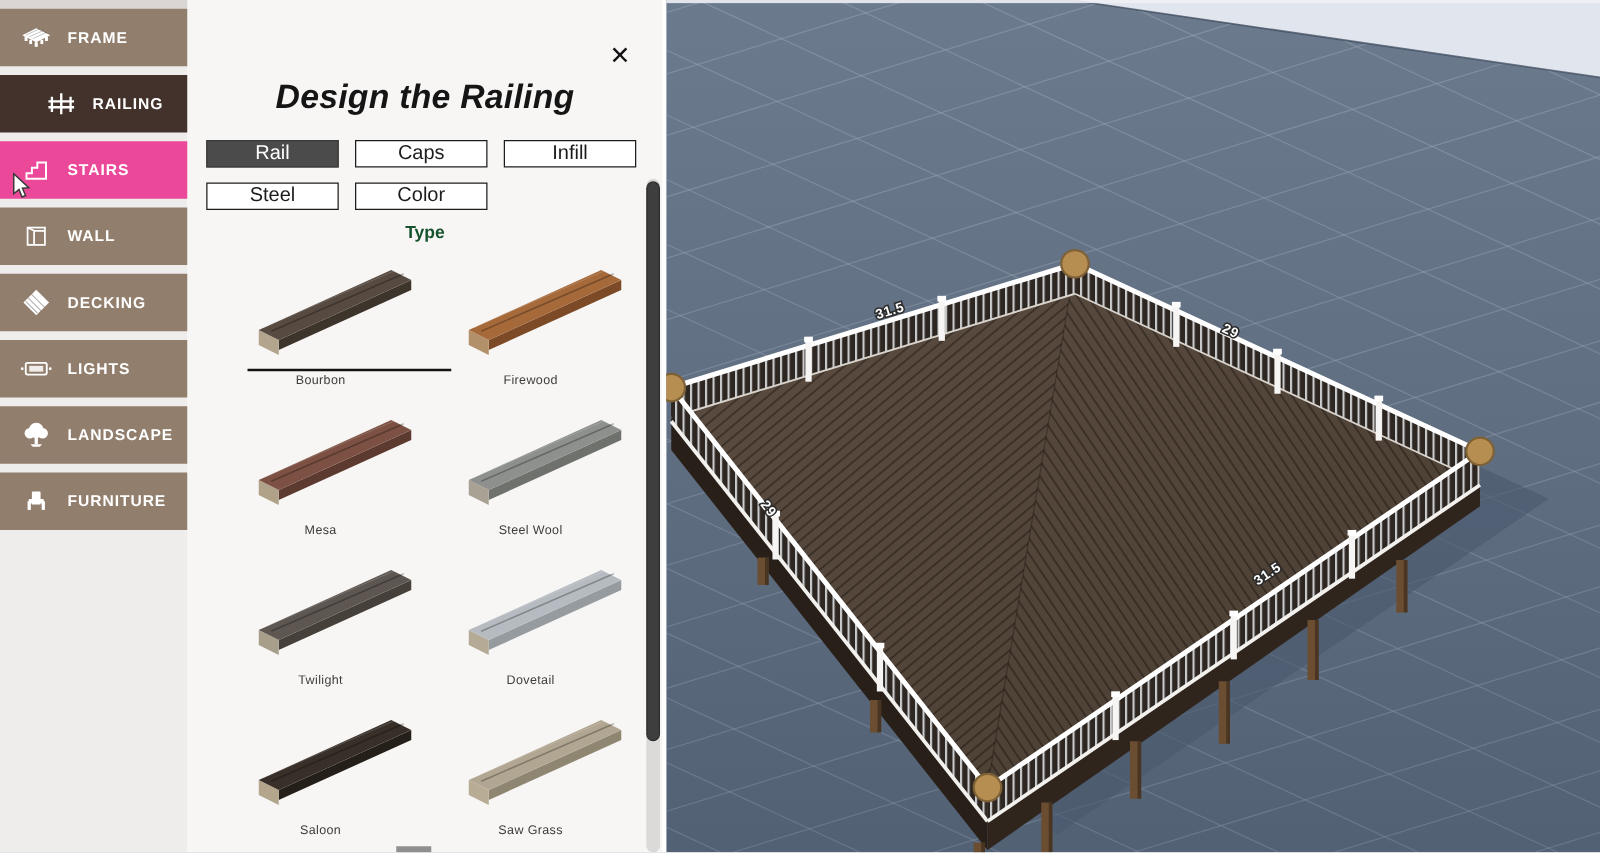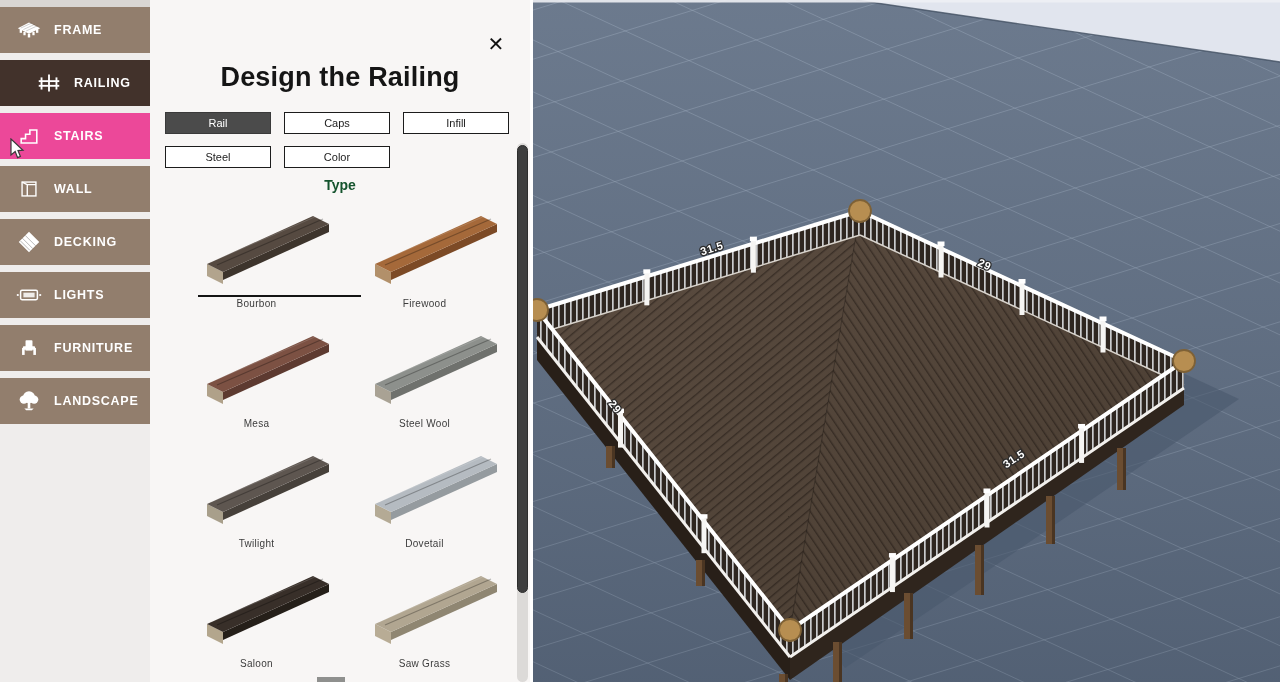--- a/index.html
+++ b/index.html
@@ -14,25 +14,25 @@
   .side-btn.selected{background:#42322b;padding-left:30px;}
   .side-btn.hovered{background:#ec4899;}
   .side-icon{width:38px;display:flex;align-items:center;justify-content:center;flex:0 0 38px;}
   .side-label{color:#fff;font-weight:bold;font-size:12.5px;letter-spacing:.06em;margin-left:6px;}
 
   
   .panel{position:absolute;left:150px;top:0;width:380px;height:682px;background:#f8f6f5;}
   .close-btn{position:absolute;left:332px;top:30px;width:28px;height:28px;display:flex;
              align-items:center;justify-content:center;font-size:20px;color:#111;cursor:pointer;}
   .panel-title{position:absolute;top:62px;left:10px;width:360px;text-align:center;
-               font-size:27px;font-weight:700;color:#151515;letter-spacing:.2px;}
+               font-size:27px;font-weight:700;color:#151515;letter-spacing:.2px;font-style:italic;}
   .tabs{position:absolute;left:15px;top:112px;width:345px;display:flex;flex-wrap:wrap;
         column-gap:13px;row-gap:12px;}
   .tab{width:106px;height:22px;box-sizing:border-box;border:1px solid #1c1c1c;background:#fff;
-       color:#1c1c1c;font-size:11px;display:flex;align-items:center;justify-content:center;cursor:pointer;}
+       color:#1c1c1c;font-size:16px;display:flex;align-items:center;justify-content:center;cursor:pointer;}
   .tab.selected{background:#4b4b4b;color:#fff;border-color:#3a3a3a;}
   .section-label{position:absolute;top:177px;left:10px;width:360px;text-align:center;
                  font-size:14px;font-weight:700;color:#14532d;}
   .swatches{position:absolute;left:0;top:198px;width:336px;display:grid;
             grid-template-columns:165px 171px;grid-auto-rows:120px;}
   .swatch{position:relative;display:flex;flex-direction:column;align-items:center;cursor:pointer;margin-left:48px;}
   .swatch svg{margin-top:4px;}
   .swatch-label{margin-top:6px;font-size:10px;color:#3c3c3c;letter-spacing:.03em;}
   .swatch.selected .sel-underline{position:absolute;left:0;width:163px;top:97px;height:2px;background:#141414;}
   .next-swatch-sliver{position:absolute;left:167px;top:677px;width:28px;height:5px;background:#8f908e;}
@@ -124,41 +124,41 @@
               <rect x="6" y="10" width="18" height="10" rx="1.5" stroke-width="1.6"></rect>
               <rect x="9" y="12.5" width="12" height="5" fill="#fff" stroke="none" opacity="0.85"></rect>
               <circle cx="3" cy="15" r="1.2" fill="#fff" stroke="none"></circle>
               <circle cx="27" cy="15" r="1.2" fill="#fff" stroke="none"></circle>
             </svg>
           </span>
           <span class="side-label">LIGHTS</span>
         </div>
         <div class="side-btn">
           <span class="side-icon">
+            <svg viewBox="0 0 30 30" width="28" height="28" fill="#fff">
+              <circle cx="15" cy="11" r="6.5"></circle>
+              <circle cx="9.5" cy="13.5" r="4.5"></circle>
+              <circle cx="20.5" cy="13.5" r="4.5"></circle>
+              <rect x="13.6" y="15" width="2.8" height="8"></rect>
+              <path d="M10,23 h10 l-2,2 h-6 Z"></path>
+            </svg>
+          </span>
+          <span class="side-label">LANDSCAPE</span>
+        </div>
+        <div class="side-btn">
+          <span class="side-icon">
             <svg viewBox="0 0 30 30" width="26" height="26" fill="#fff">
               <rect x="11" y="6" width="8" height="9" rx="1"></rect>
               <rect x="8" y="13" width="14" height="4" rx="1"></rect>
               <rect x="7" y="15" width="3" height="8"></rect>
               <rect x="20" y="15" width="3" height="8"></rect>
               <rect x="11" y="16" width="8" height="2"></rect>
             </svg>
           </span>
           <span class="side-label">FURNITURE</span>
-        </div>
-        <div class="side-btn">
-          <span class="side-icon">
-            <svg viewBox="0 0 30 30" width="28" height="28" fill="#fff">
-              <circle cx="15" cy="11" r="6.5"></circle>
-              <circle cx="9.5" cy="13.5" r="4.5"></circle>
-              <circle cx="20.5" cy="13.5" r="4.5"></circle>
-              <rect x="13.6" y="15" width="2.8" height="8"></rect>
-              <path d="M10,23 h10 l-2,2 h-6 Z"></path>
-            </svg>
-          </span>
-          <span class="side-label">LANDSCAPE</span>
         </div>
       </div>
   </div>
 
   <div class="cursor">
     <svg width="16" height="22" viewBox="0 0 16 22">
       <path d="M1,1 L1,17 L5.2,13.6 L7.6,19.6 L10.4,18.4 L8,12.6 L13,12.2 Z" fill="#ffffff" stroke="#3a3a3a" stroke-width="1.2"></path>
     </svg>
   </div>
 

